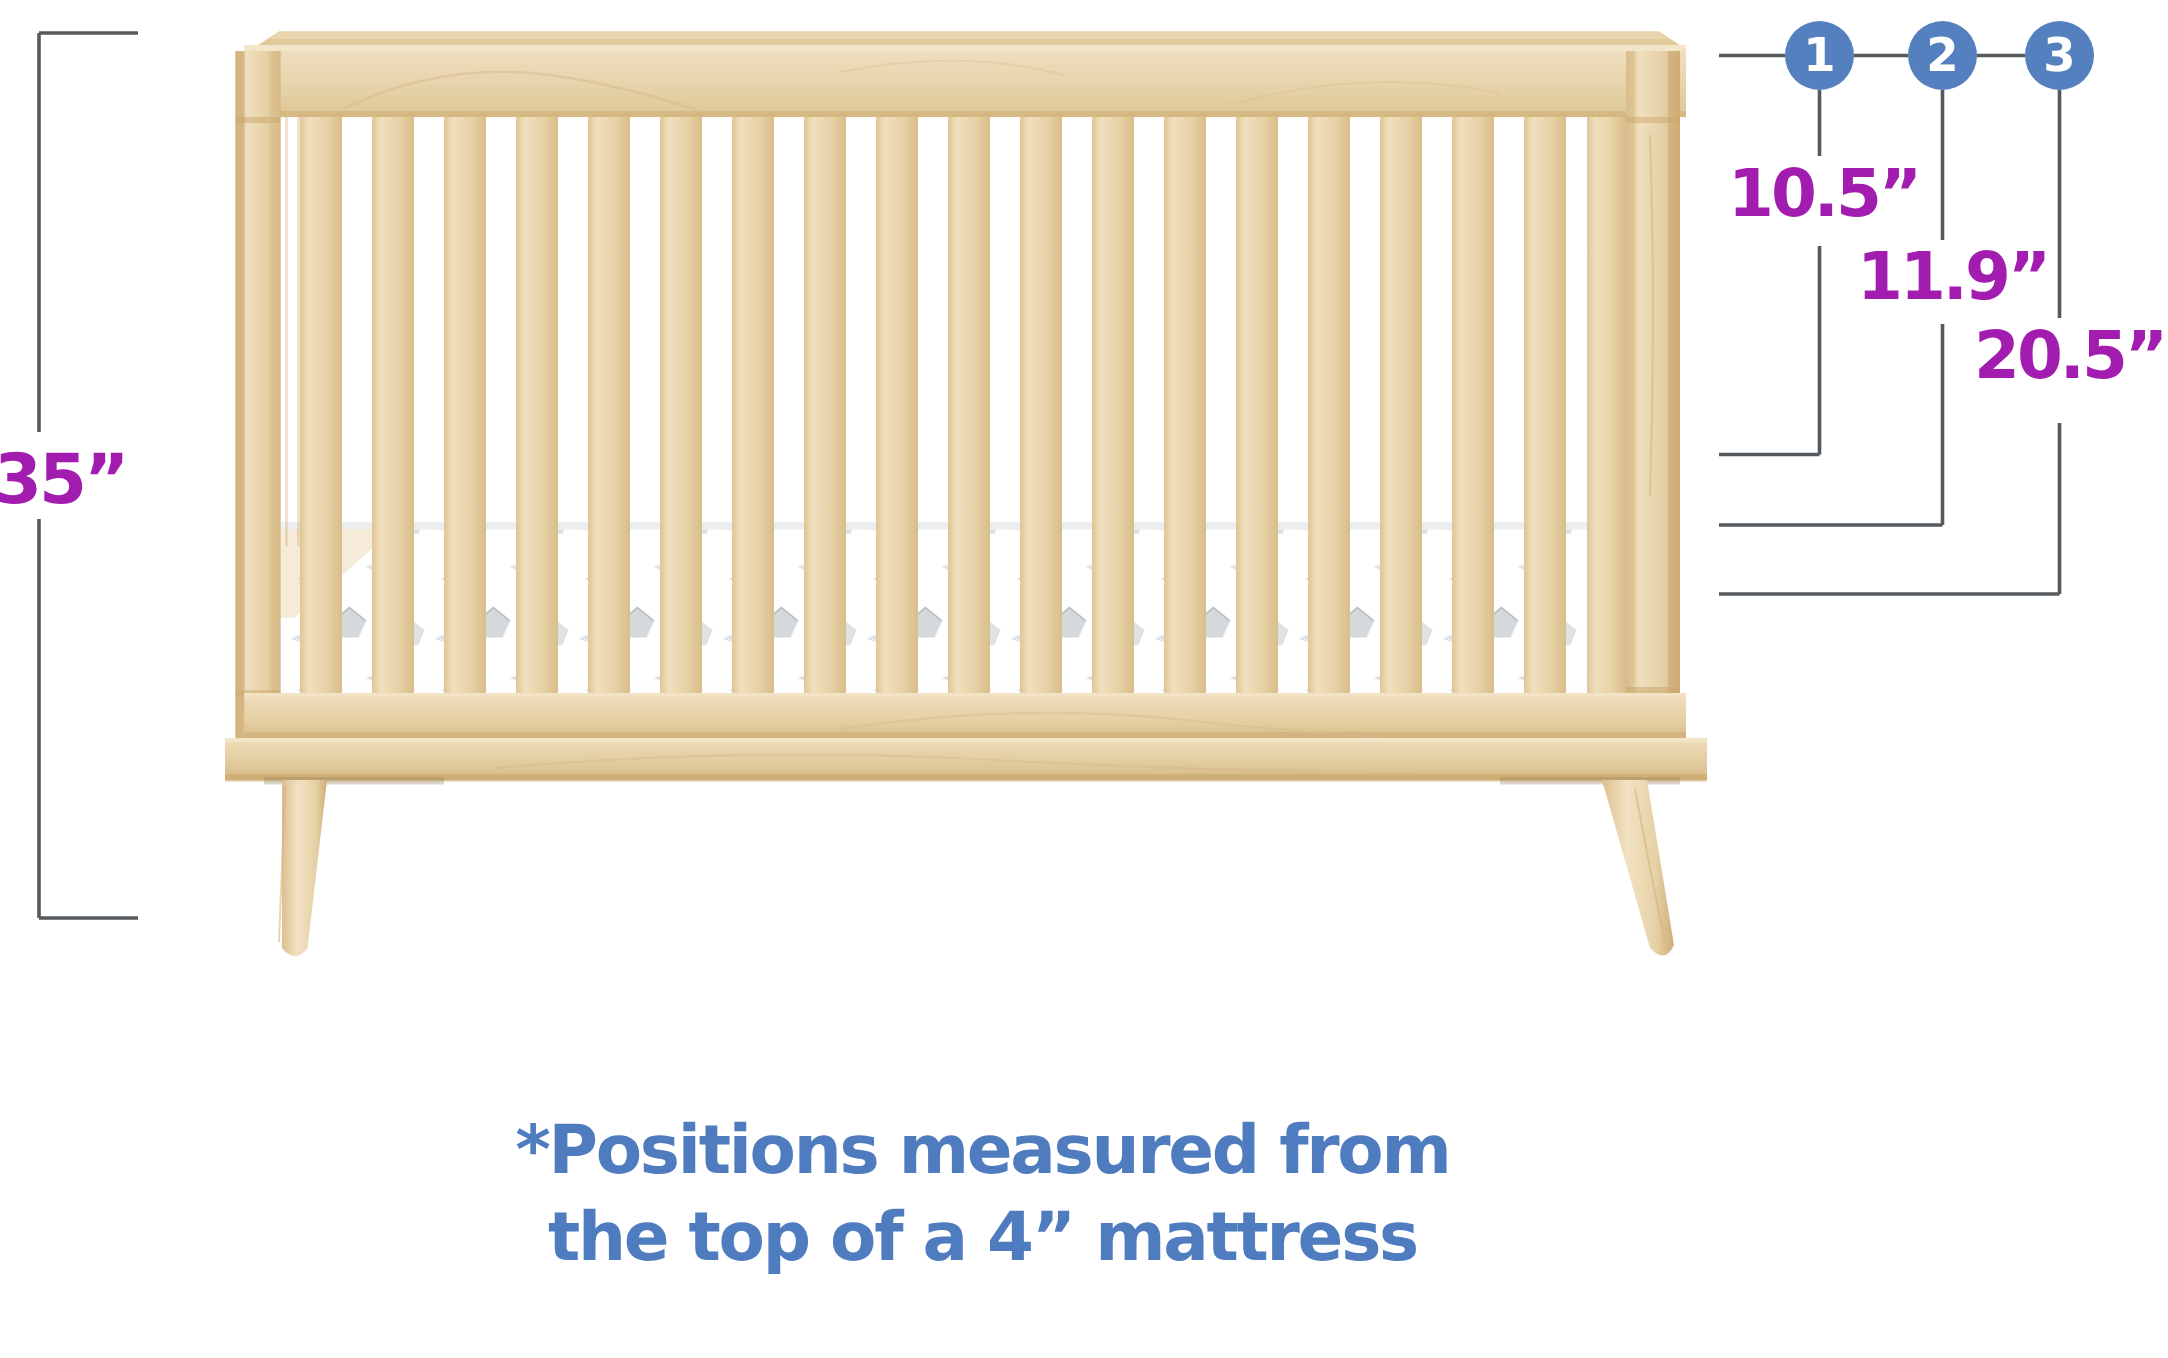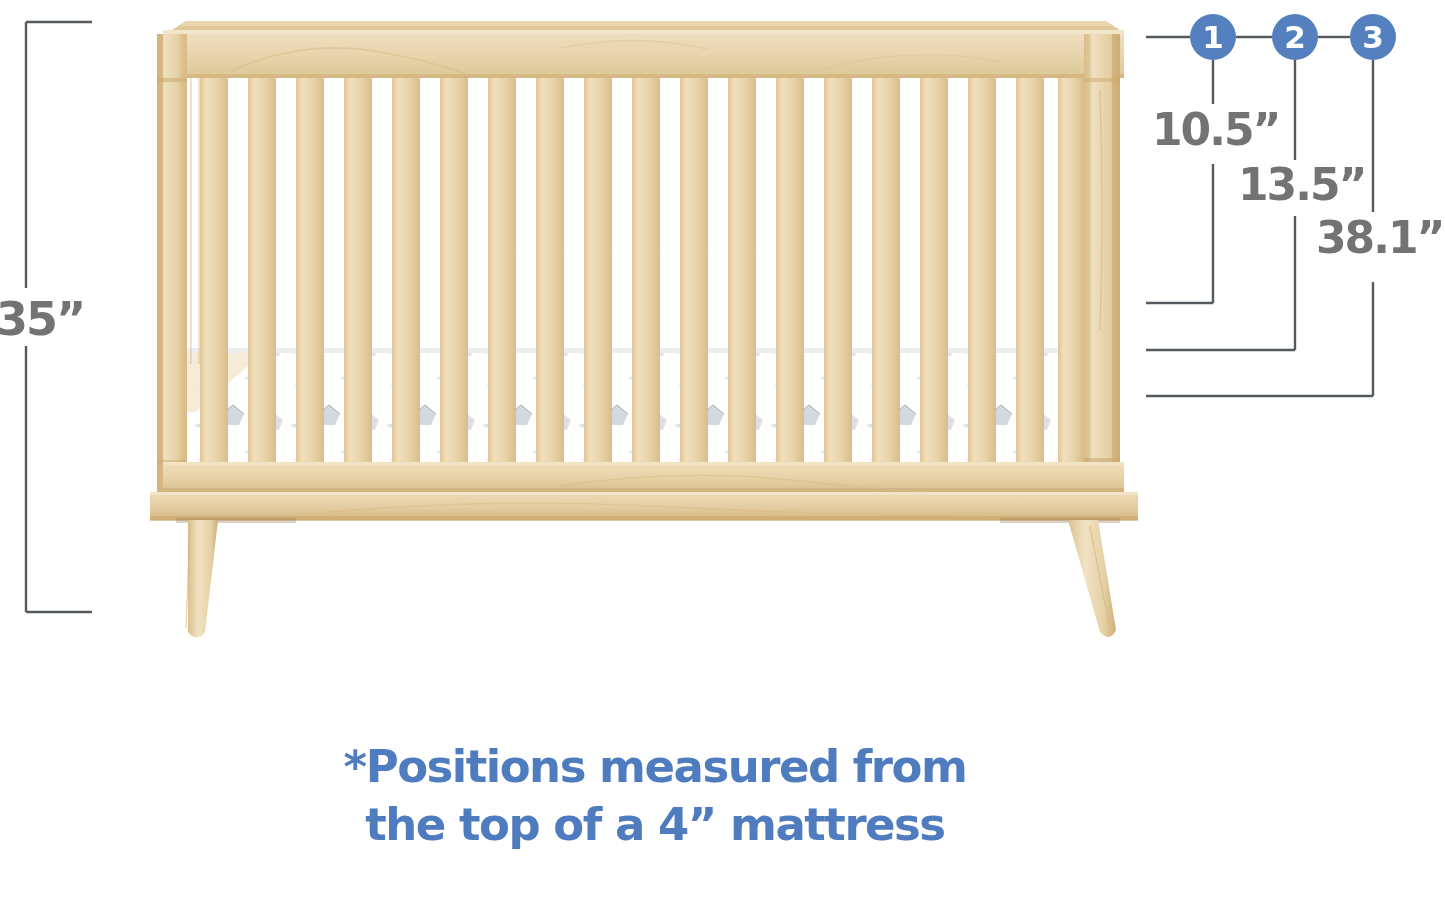--- a/index.html
+++ b/index.html
@@ -12,21 +12,21 @@
   }
   #stage{position:absolute;left:0;top:0;width:1445px;height:905px;}
 
   
   .layer{position:absolute;left:0;top:0;width:1445px;height:905px;}
   svg.layer{pointer-events:none;}
 
   
   .lbl{
     position:absolute;
-    color:#737373;
+    color:#a21caf;
     font-weight:bold;
     font-family:"DejaVu Sans",sans-serif;
     white-space:nowrap;
     letter-spacing:-1px;
     line-height:1;
   }
   .lbl-height{
     left:-4px;top:296px;
     font-size:46px;
     letter-spacing:-2px;
@@ -261,21 +261,21 @@
     </g>
   </svg>
 
   <div class="lbl lbl-height">35”</div>
 
   <div class="badge-num" id="badge-1">1</div>
   <div class="badge-num" id="badge-2">2</div>
   <div class="badge-num" id="badge-3">3</div>
 
   <div class="lbl lbl-pos" id="pos-label-1">10.5”</div>
-  <div class="lbl lbl-pos" id="pos-label-2">13.5”</div>
-  <div class="lbl lbl-pos" id="pos-label-3">38.1”</div>
+  <div class="lbl lbl-pos" id="pos-label-2">11.9”</div>
+  <div class="lbl lbl-pos" id="pos-label-3">20.5”</div>
 
   <div class="caption">
     <span class="ln"><span>*</span><span>Positions measured from</span></span>
     <span class="ln">the top of a 4” mattress</span>
   </div>
 
 </div>
 
 </body></html>

